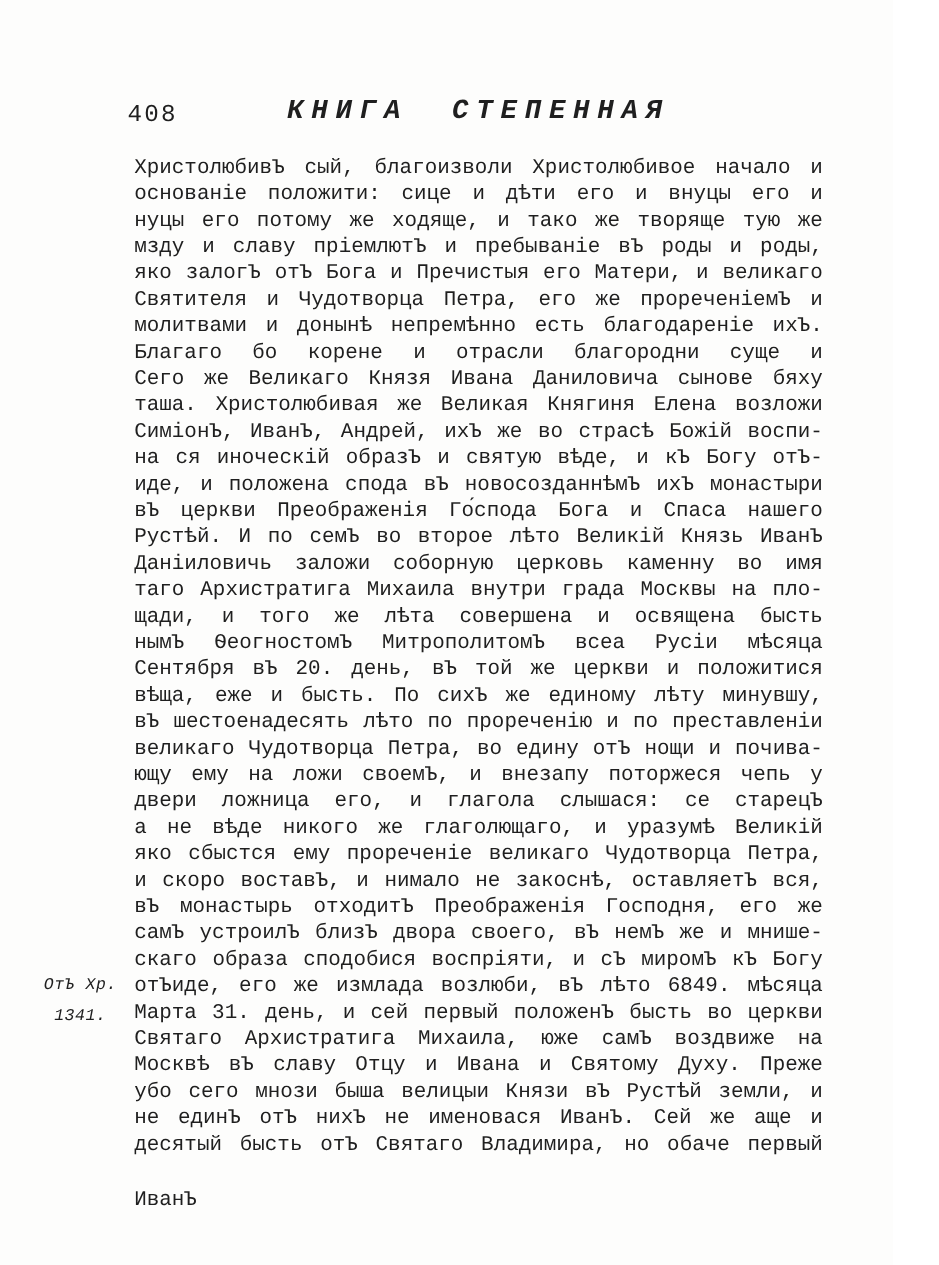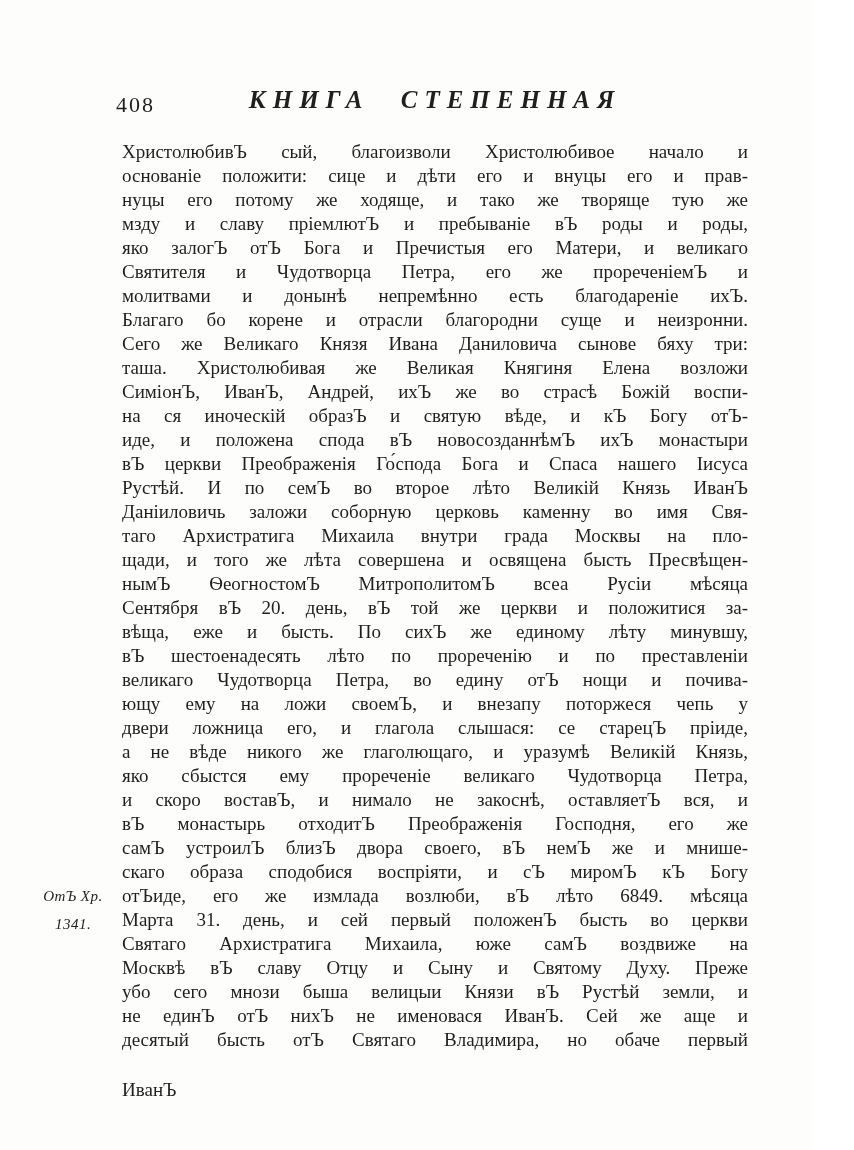--- a/index.html
+++ b/index.html
@@ -5,21 +5,21 @@
   html, body {
     margin: 0;
     padding: 0;
     background: #ffffff;
   }
   .page {
     position: relative;
     width: 812px;
     height: 1150px;
     background: var(--paper, #fdfdfc);
-    font-family: Liberation Serif, serif;
+    font-family: Liberation Mono, monospace;
     color: var(--ink, #1f1f1f);
     overflow: hidden;
   }
   .header {
     position: absolute;
     top: 86px;
     left: 122px;
     width: 626px;
     height: 40px;
   }
@@ -123,21 +123,21 @@
       <div class="line">двери ложница его, и глагола слышася: се старецЪ пріиде,</div>
       <div class="line">а не вѣде никого же глаголющаго, и уразумѣ Великій Князь,</div>
       <div class="line">яко сбыстся ему прореченіе великаго Чудотворца Петра,</div>
       <div class="line">и скоро воставЪ, и нимало не закоснѣ, оставляетЪ вся, и</div>
       <div class="line">вЪ монастырь отходитЪ Преображенія Господня, его же</div>
       <div class="line">самЪ устроилЪ близЪ двора своего, вЪ немЪ же и мнише-</div>
       <div class="line">скаго образа сподобися воспріяти, и сЪ миромЪ кЪ Богу</div>
       <div class="line">отЪиде, его же измлада возлюби, вЪ лѣто 6849. мѣсяца</div>
       <div class="line">Марта 31. день, и сей первый положенЪ бысть во церкви</div>
       <div class="line">Святаго Архистратига Михаила, юже самЪ воздвиже на</div>
-      <div class="line">Москвѣ вЪ славу Отцу и Сыну и Святому Духу.  Преже</div>
+      <div class="line">Москвѣ вЪ славу Отцу и Ивана и Святому Духу.  Преже</div>
       <div class="line">убо сего мнози быша велицыи Князи вЪ Рустѣй земли, и</div>
       <div class="line">не единЪ отЪ нихЪ не именовася ИванЪ.  Сей же аще и</div>
       <div class="line">десятый бысть отЪ Святаго Владимира, но обаче первый</div>
     </div>
 
   <div class="catchword-row">
     <span>ИванЪ</span>
   </div>
 
 </div>

